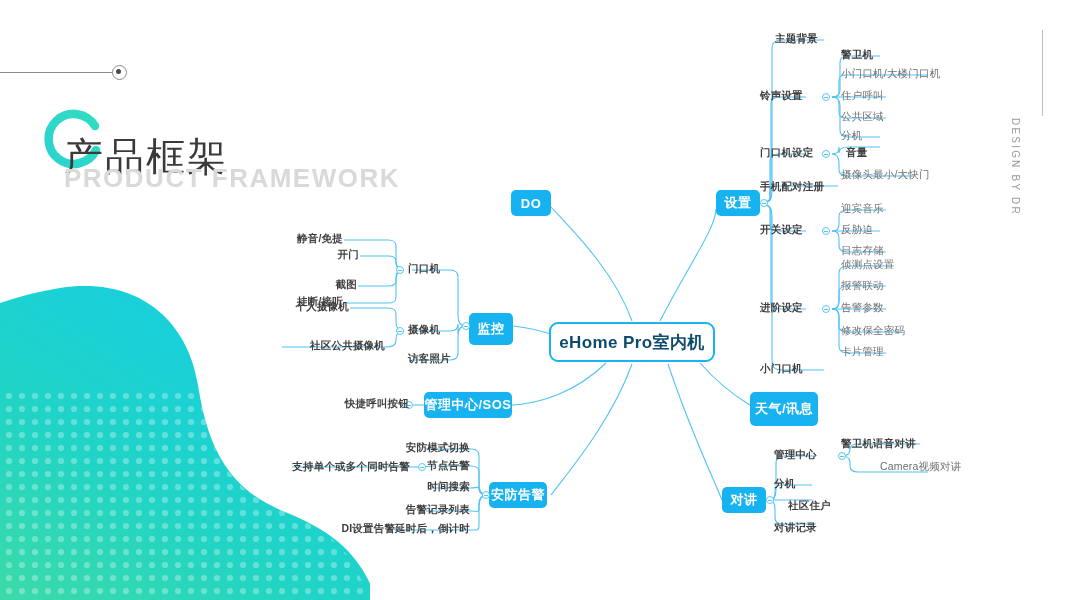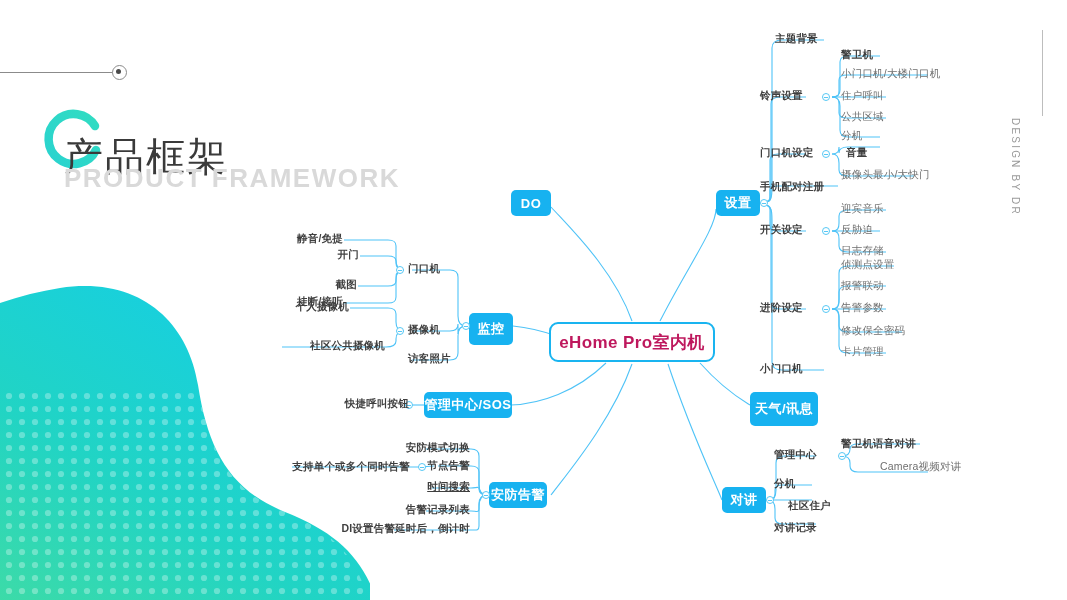--- a/index.html
+++ b/index.html
@@ -29,21 +29,21 @@
   .vert-line{position:absolute;left:1042px;top:30px;width:1px;height:86px;background:#bdbdbd;}
   .vert-text{position:absolute;left:1021px;top:118px;width:110px;font-size:10px;color:#9a9a9a;letter-spacing:2.2px;
              transform:rotate(90deg);transform-origin:left top;white-space:nowrap;}
 
   
   #mm{position:absolute;left:0;top:0;width:1067px;height:600px;}
 
   
   .node{position:absolute;box-sizing:border-box;display:flex;align-items:center;justify-content:center;
         white-space:nowrap;}
-  .node-main{background:#fff;border:2px solid #19b4f0;border-radius:9px;color:#be185d;
+  .node-main{background:#fff;border:2px solid #19b4f0;border-radius:9px;color:#0c4a6e;
              font-size:17px;font-weight:bold;letter-spacing:.4px;}
   .node-lvl1{background:#17b2f0;border-radius:5px;color:#ffffff;font-size:13px;font-weight:bold;letter-spacing:.5px;}
   .leaf{position:absolute;white-space:nowrap;color:#3f3f3f;font-size:10.5px;font-weight:bold;letter-spacing:.2px;}
   .leaf.thin{color:#6f6f6f;font-weight:normal;}
 
   .toggle{position:absolute;width:8px;height:8px;border-radius:50%;border:1.2px solid #57c8f5;
           background:#fff;box-sizing:border-box;}
   .toggle:after{content:"";position:absolute;left:1.4px;top:2.8px;width:3.4px;height:1.2px;background:#57c8f5;}
 </style>
 </head>
@@ -227,21 +227,21 @@
   <div class="leaf" style="left:357px;top:278px;text-align:right;transform:translateX(-100%);">截图</div>
   <div class="leaf" style="left:343px;top:295px;text-align:right;transform:translateX(-100%);">挂断/接听</div>
   <div class="leaf" style="left:349px;top:300px;text-align:right;transform:translateX(-100%);">个人摄像机</div>
   <div class="leaf" style="left:385px;top:339px;text-align:right;transform:translateX(-100%);">社区公共摄像机</div>
 
   <div class="leaf" style="left:409px;top:397px;text-align:right;transform:translateX(-100%);">快捷呼叫按钮</div>
 
   <div class="leaf" style="left:470px;top:441px;text-align:right;transform:translateX(-100%);">安防模式切换</div>
   <div class="leaf" style="left:470px;top:459px;text-align:right;transform:translateX(-100%);">节点告警</div>
   <div class="toggle" style="left:418px;top:463px;"></div>
-  <div class="leaf" style="left:470px;top:480px;text-align:left;transform:translateX(-100%);text-decoration:underline;">时间搜索</div>
+  <div class="leaf" style="left:470px;top:480px;text-align:left;transform:translateX(-100%);">时间搜索</div>
   <div class="leaf" style="left:470px;top:503px;text-align:right;transform:translateX(-100%);">告警记录列表</div>
   <div class="leaf" style="left:470px;top:522px;text-align:right;transform:translateX(-100%);">DI设置告警延时后，倒计时</div>
   <div class="leaf" style="left:410px;top:460px;text-align:right;transform:translateX(-100%);">支持单个或多个同时告警</div>
 
   <div class="leaf" style="left:774px;top:448px;">管理中心</div>
   <div class="toggle" style="left:838px;top:452px;"></div>
   <div class="leaf" style="left:774px;top:477px;">分机</div>
   <div class="leaf" style="left:774px;top:499px;margin-left:14px;">社区住户</div>
   <div class="leaf" style="left:774px;top:521px;">对讲记录</div>
   <div class="leaf" style="left:841px;top:437px;">警卫机语音对讲</div>

